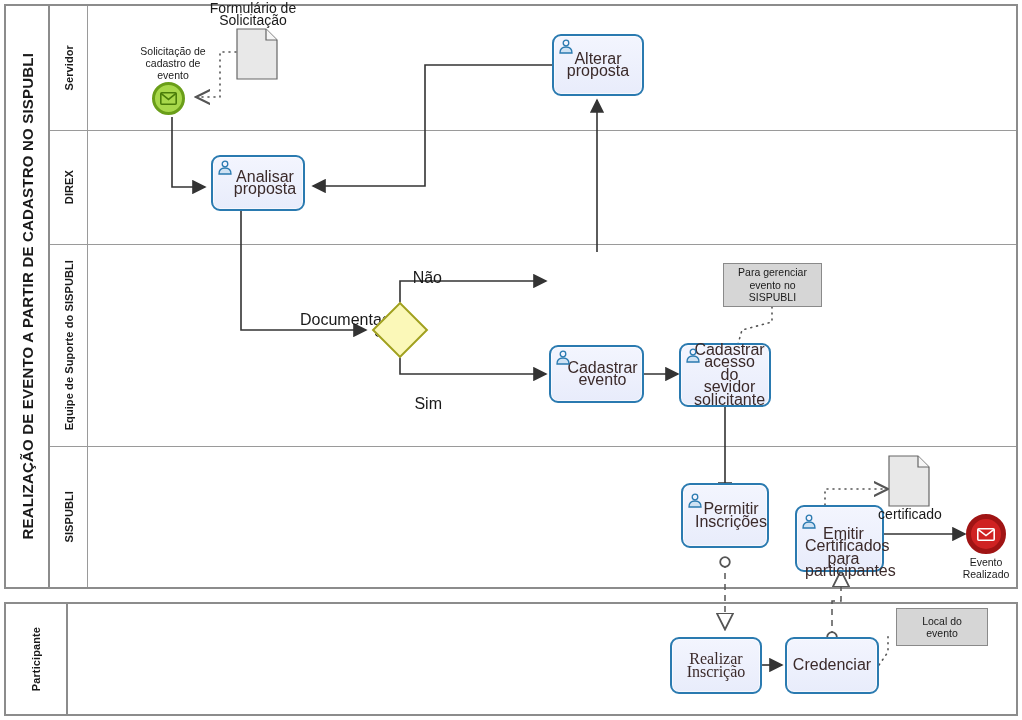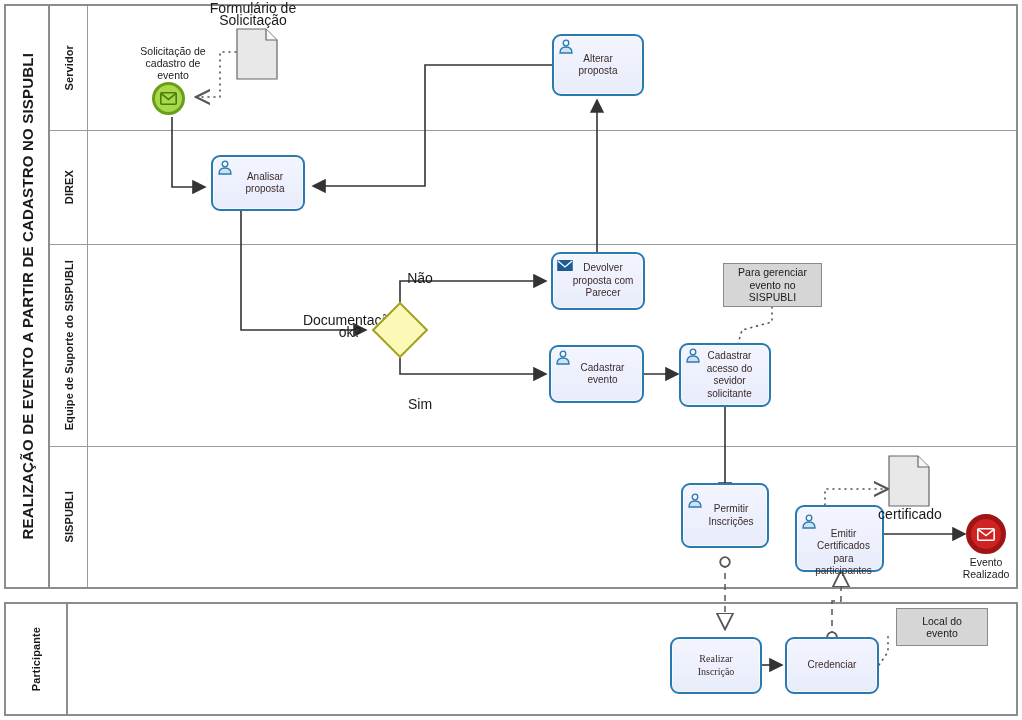--- a/index.html
+++ b/index.html
@@ -86,21 +86,21 @@
     box-sizing: border-box;
     border: 2px solid #2a7ab0;
     border-radius: 9px;
     background: linear-gradient(180deg, #f3f5fe 0%, #e8ecfb 100%);
     box-shadow: 0 0 0 1px rgba(255,255,255,0.6) inset;
     display: flex;
     align-items: center;
     justify-content: center;
     text-align: center;
     padding: 3px 4px 3px 4px;
-    font-size: 10px;
+    font-size: 16px;
     line-height: 12.5px;
     color: #3b2a2a;
   }
   .task .tlabel { display: block; width: 100%; }
   .task-icon {
     position: absolute;
     left: 4px;
     top: 3px;
     width: 16px;
     height: 15px;
@@ -166,24 +166,24 @@
     text-align: center;
     font-size: 10.5px;
     line-height: 12.5px;
     color: #1a1a1a;
     padding: 2px;
   }
 
   
   .flow-label {
     position: absolute;
-    font-size: 14px;
+    font-size: 16px;
     line-height: 12px;
     color: #1a1a1a;
-    text-align: center;
+    text-align: right;
     white-space: pre-line;
   }
 </style>
 </head>
 <body>
 
 <div id="canvas">
 
   <div class="pool-frame" style="left:4px; top:4px; width:1014px; height:585px;">
 
@@ -319,29 +319,20 @@
 ok?</span>
   </div>
   <div class="gateway" style="left:380px; top:310px;"></div>
   <div class="flow-label" style="left:398px; top:260px; width:44px;">
     <span>Não</span>
   </div>
   <div class="flow-label" style="left:398px; top:386px; width:44px;">
     <span>Sim</span>
   </div>
 
-  <div class="task" style="left:551px; top:252px; width:94px; height:58px;">
-    <svg class="task-icon" viewBox="0 0 16 15" style="top:4px;">
-      <rect x="0.8" y="2.5" width="14.4" height="10" fill="#1c5c94" stroke="#1c5c94" stroke-width="1"></rect>
-      <path d="M1,3 L8,9 L15,3" fill="none" stroke="#ffffff" stroke-width="1.3"></path>
-    </svg>
-    <span class="tlabel" style="white-space:pre-line; padding-left:10px;">Devolver
-proposta com
-Parecer</span>
-  </div>
 
   <div class="annot" style="left:723px; top:263px; width:99px; height:44px;">
     <span style="white-space:pre-line;">Para gerenciar
 evento no
 SISPUBLI</span>
   </div>
 
   <div class="task" style="left:549px; top:345px; width:95px; height:58px;">
     <svg class="task-icon" viewBox="0 0 16 15">
       <circle cx="8" cy="4" r="2.8" fill="none" stroke="#2a7ab0" stroke-width="1.3"></circle>

